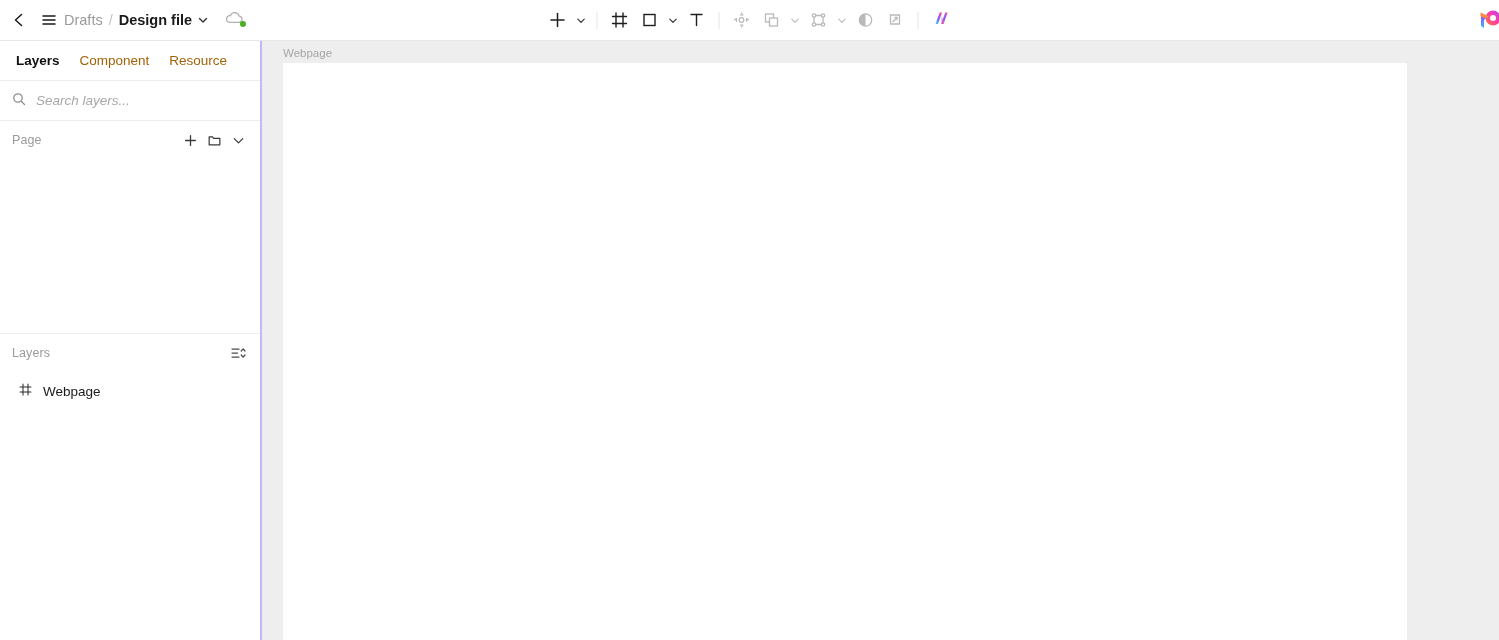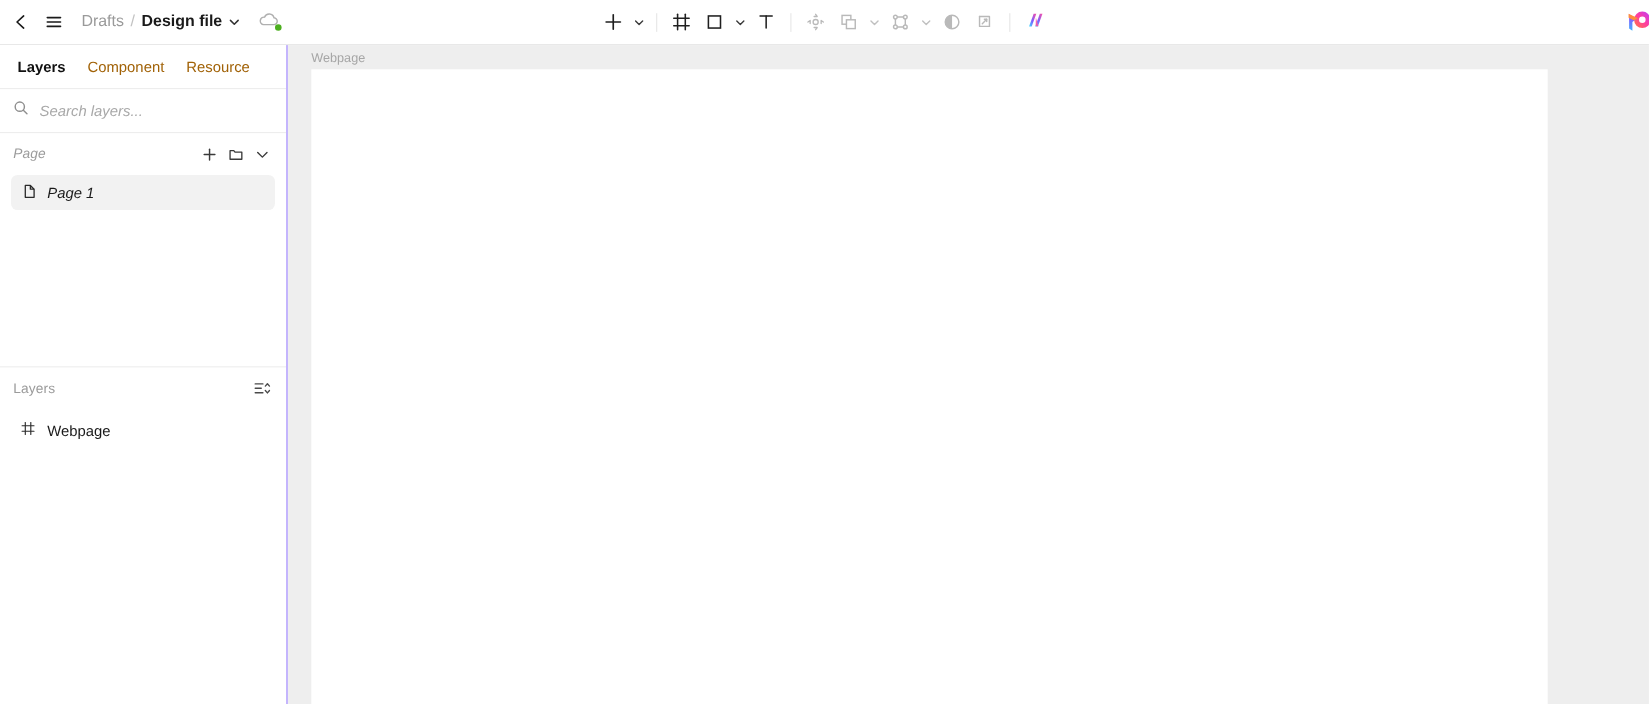--- a/index.html
+++ b/index.html
@@ -20,21 +20,21 @@
     display: flex; align-items: center;
   }
   .tb-left { display: flex; align-items: center; height: 41px; padding-left: 4px; }
   .icon-btn {
     width: 30px; height: 30px;
     display: flex; align-items: center; justify-content: center;
     border-radius: 4px; cursor: pointer; color: #1a1a1a;
   }
   .breadcrumb {
     display: flex; align-items: center;
-    margin-left: 10px; font-size: 14.5px; white-space: nowrap;
+    font-size: 14.5px; white-space: nowrap;
   }
   .bc-drafts { color: #9a9a9a; }
   .bc-sep { color: #c2c2c2; margin: 0 6px; }
   .bc-file { color: #1a1a1a; font-weight: 700; }
   .bc-caret { margin-left: 5px; display: flex; align-items: center; color: #333; }
   .cloud-wrap { margin-left: 16px; position: relative; display: flex; align-items: center; }
   .cloud-dot {
     position: absolute; right: -1px; bottom: 3px;
     width: 6px; height: 6px; border-radius: 50%; background: #4caf1f;
   }
@@ -110,21 +110,21 @@
   }
 
   .page-list { padding: 0 10px; }
   .page-item {
     height: 32px; display: flex; align-items: center; gap: 9px;
     padding: 0 10px; border-radius: 6px; cursor: pointer;
     font-size: 13.5px; color: #1a1a1a;
   }
   .page-item.selected { background: #f2f2f2; }
 
-  .pages-area { height: 212px; font-style: italic; }
+  .pages-area { height: 212px; }
 
   .layers-divider { height: 1px; background: #ededed; }
 
   .layer-list { padding-top: 4px; }
   .layer-item {
     height: 30px; display: flex; align-items: center; gap: 10px;
     padding: 0 12px 0 18px; cursor: pointer;
     font-size: 13.5px; color: #1a1a1a;
   }
 
@@ -357,31 +357,20 @@
             <path d="M2.3 12.6V4.2h3.6l1.2 1.5h6.6v6.9z"></path>
           </svg>
       </span>
       <span class="sh-btn">
         <svg width="15" height="15" viewBox="0 0 16 16" fill="none" stroke="#3a3a3a" stroke-width="1.35" stroke-linecap="round" stroke-linejoin="round">
             <polyline points="3.5,6 8,10.5 12.5,6"></polyline>
           </svg>
       </span>
     </div>
 
-    <div class="page-list">
-      <div class="page-item selected">
-        <span>
-          <svg width="14" height="14" viewBox="0 0 14 14" fill="none" stroke="#2b2b2b" stroke-width="1.2" stroke-linejoin="round">
-              <path d="M3 1.6h4.6L11 5v7.4H3z"></path>
-              <polyline points="7.6,1.6 7.6,5 11,5"></polyline>
-            </svg>
-        </span>
-        <span>Page 1</span>
-      </div>
-    </div>
   </div>
 
   <div class="layers-divider"></div>
 
   <div>
     <div class="section-head">
       <span class="section-title">Layers</span>
       <span class="sh-btn">
         <svg width="16" height="16" viewBox="0 0 16 16" fill="none" stroke="#4a4a4a" stroke-width="1.25" stroke-linecap="round" stroke-linejoin="round">
           <line x1="2" y1="4" x2="9" y2="4"></line>

